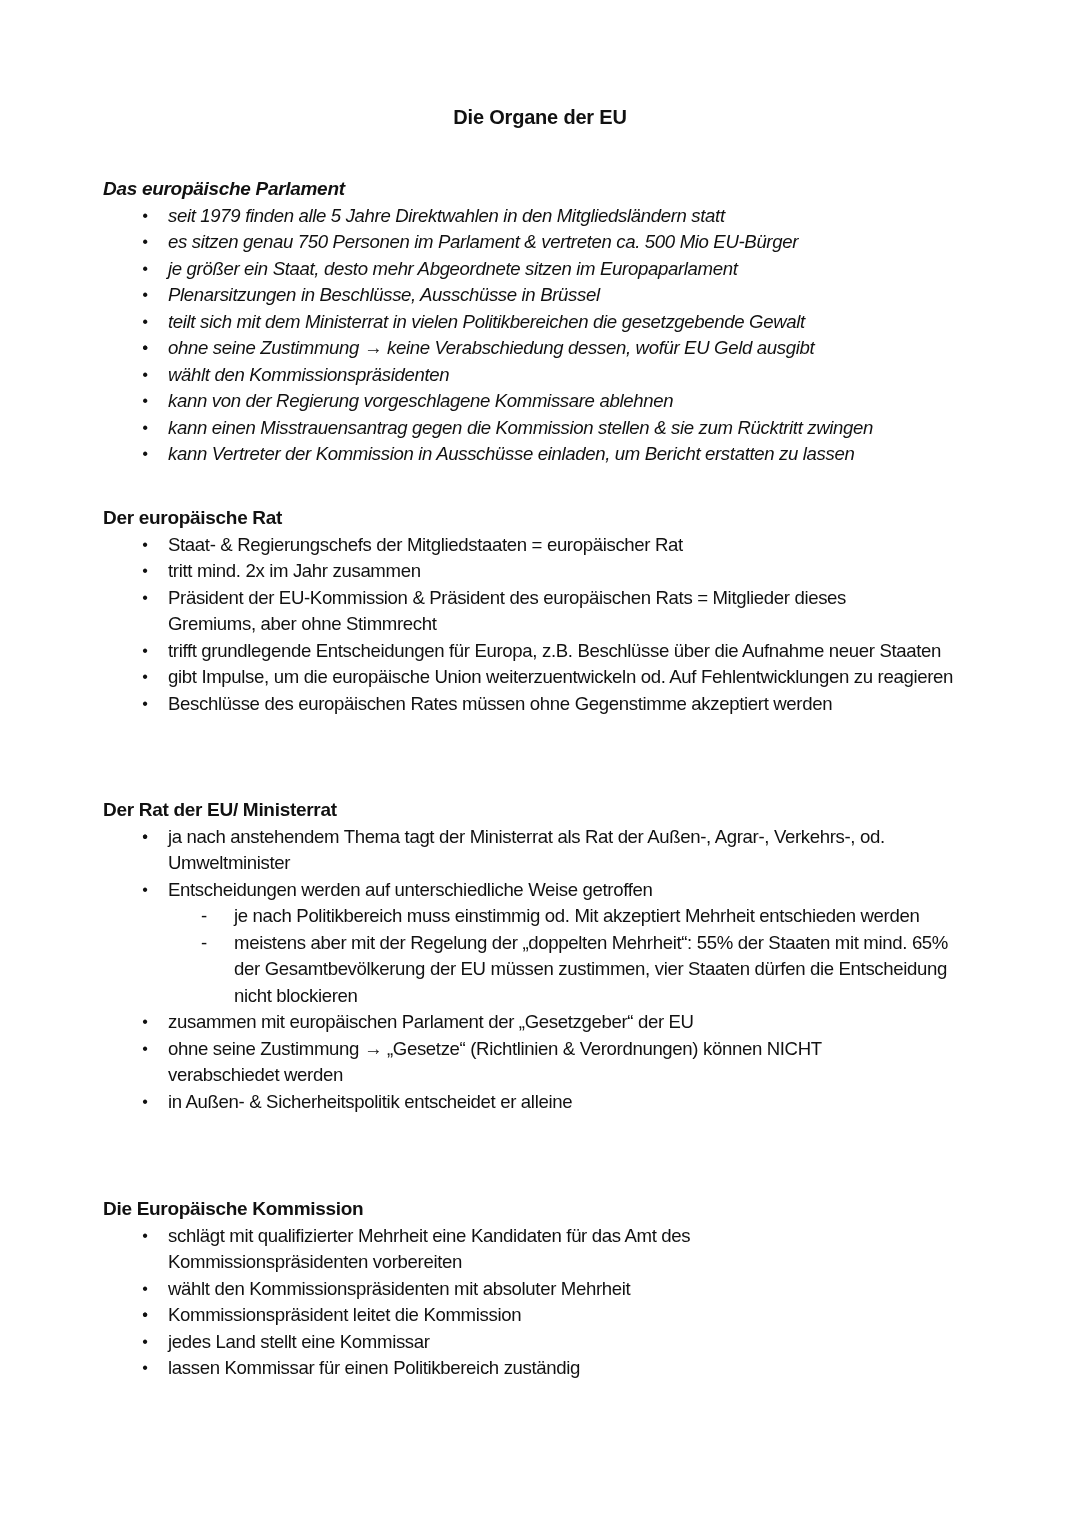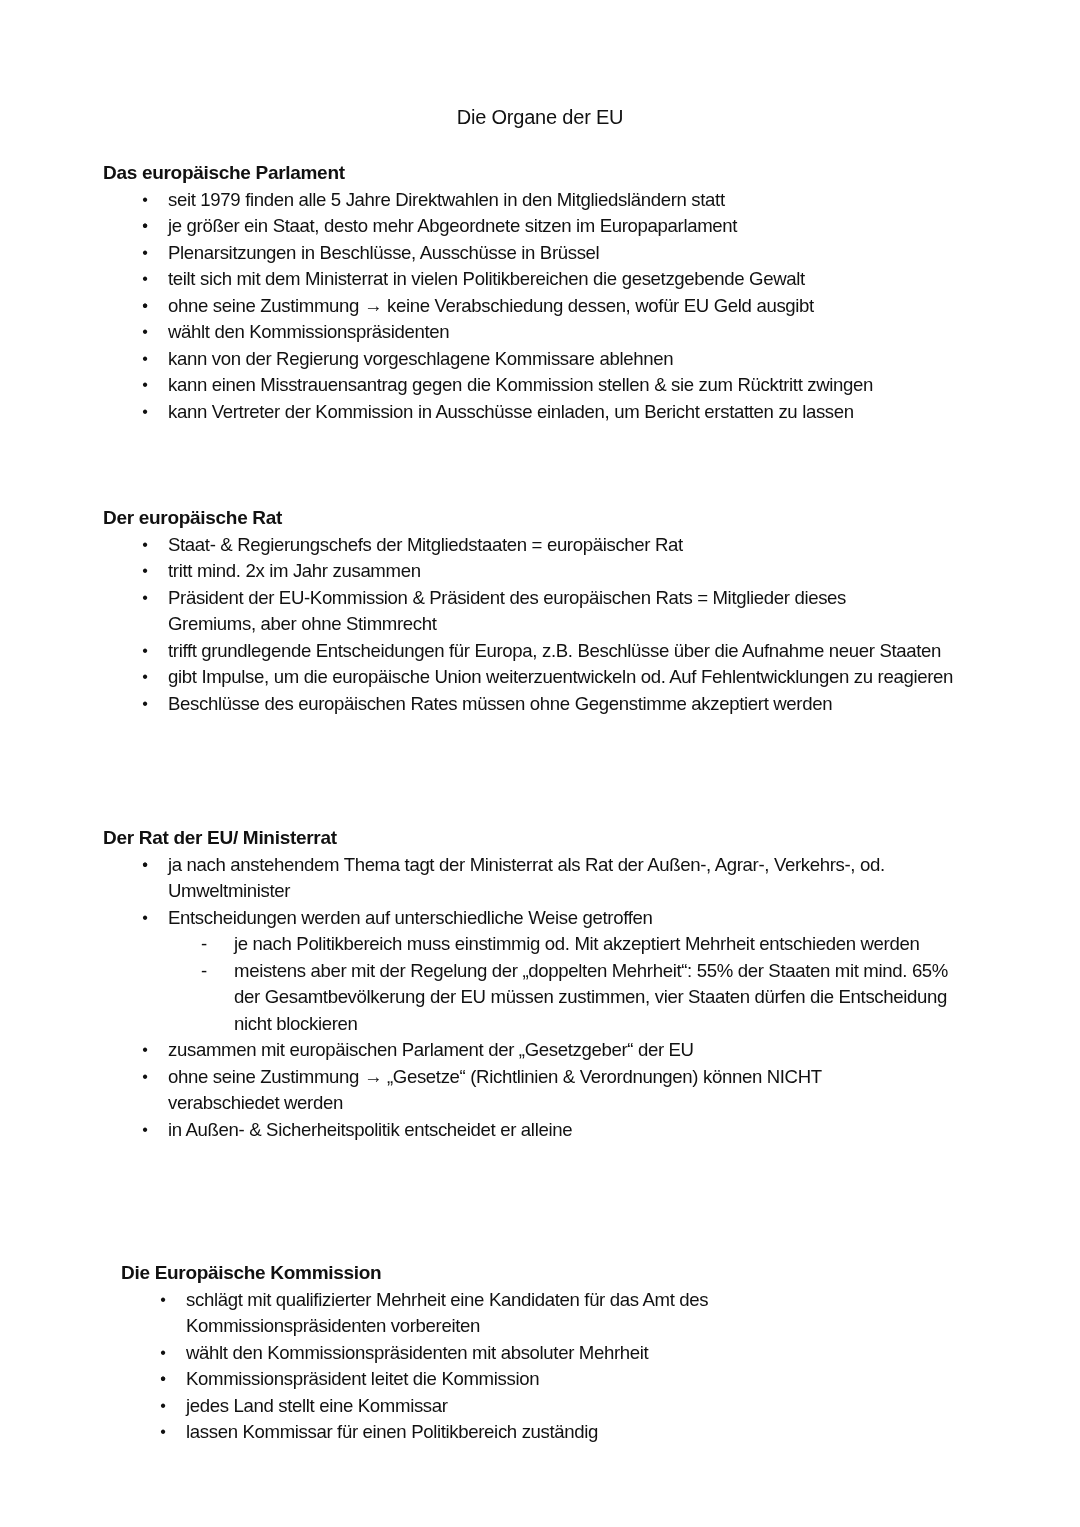--- a/index.html
+++ b/index.html
@@ -3,21 +3,21 @@
 <meta charset="utf-8">
 <style>
   html, body { margin: 0; padding: 0; background: #ffffff; }
   body {
     width: 1080px; height: 1527px; position: relative; overflow: hidden;
     font-family: "Liberation Sans", sans-serif; color: #111111;
   }
   .page { position: absolute; left: 0; top: 0; width: 1080px; height: 1527px; }
   .title {
     position: absolute; top: 106px; left: 0; width: 1080px; text-align: center;
-    font-weight: normal; font-size: 20px; letter-spacing: -0.2px;
+    font-weight: bold; font-size: 20px; letter-spacing: -0.2px;
   }
   .section { position: absolute; left: 103px; width: 900px; }
   .heading {
     font-weight: bold; font-size: 19px; line-height: 26.5px; height: 26.5px;
     letter-spacing: -0.3px; white-space: nowrap;
   }
   ul { list-style: none; margin: 0; padding: 0; }
   .item { position: relative; padding-left: 65px; font-size: 18.6px; line-height: 26.5px; letter-spacing: -0.35px; }
   .item.justify { text-align: justify; }
   .bullet {
@@ -27,25 +27,25 @@
   .dash { position: absolute; left: 98px; top: 0; }
   .wrap-item { width: 808px; }
 </style>
 </head>
 <body>
 
 <div class="page">
 
   <div class="title">Die Organe der EU</div>
 
-  <div class="section" style="top:160px;">
+  <div class="section" style="top:176px;font-style:italic;">
     <div class="heading">Das europäische Parlament</div>
     <ul>
       <li class="item"><span class="bullet">•</span><span>seit 1979 finden alle 5 Jahre Direktwahlen in den Mitgliedsländern statt</span></li>
-      <li class="item"><span class="bullet">•</span></li>
+      <li class="item"><span class="bullet">•</span><span>es sitzen genau 750 Personen im Parlament &amp; vertreten ca. 500 Mio EU-Bürger</span></li>
       <li class="item"><span class="bullet">•</span><span>je größer ein Staat, desto mehr Abgeordnete sitzen im Europaparlament</span></li>
       <li class="item"><span class="bullet">•</span><span>Plenarsitzungen in Beschlüsse, Ausschüsse in Brüssel</span></li>
       <li class="item"><span class="bullet">•</span><span>teilt sich mit dem Ministerrat in vielen Politikbereichen die gesetzgebende Gewalt</span></li>
       <li class="item"><span class="bullet">•</span></li>
       <li class="item"><span class="bullet">•</span><span>ohne seine Zustimmung → keine Verabschiedung dessen, wofür EU Geld ausgibt</span></li>
       <li class="item"><span class="bullet">•</span><span>wählt den Kommissionspräsidenten</span></li>
       <li class="item"><span class="bullet">•</span><span>kann von der Regierung vorgeschlagene Kommissare ablehnen</span></li>
       <li class="item"><span class="bullet">•</span><span>kann einen Misstrauensantrag gegen die Kommission stellen &amp; sie zum Rücktritt zwingen</span></li>
       <li class="item"><span class="bullet">•</span><span>kann Vertreter der Kommission in Ausschüsse einladen, um Bericht erstatten zu lassen</span></li>
     </ul>
@@ -56,35 +56,35 @@
     <ul>
       <li class="item"><span class="bullet">•</span><span>Staat- &amp; Regierungschefs der Mitgliedstaaten = europäischer Rat</span></li>
       <li class="item"><span class="bullet">•</span><span>tritt mind. 2x im Jahr zusammen</span></li>
       <li class="item wrap-item" style="width:745px;"><span class="bullet">•</span><span>Präsident der EU-Kommission &amp; Präsident des europäischen Rats = Mitglieder dieses Gremiums, aber ohne Stimmrecht</span></li>
       <li class="item justify wrap-item" style="width:808px;"><span class="bullet">•</span><span>trifft grundlegende Entscheidungen für Europa, z.B. Beschlüsse über die Aufnahme neuer Staaten</span></li>
       <li class="item wrap-item" style="width:800px;"><span class="bullet">•</span><span>gibt Impulse, um die europäische Union weiterzuentwickeln od. Auf Fehlentwicklungen zu reagieren</span></li>
       <li class="item"><span class="bullet">•</span><span>Beschlüsse des europäischen Rates müssen ohne Gegenstimme akzeptiert werden</span></li>
     </ul>
   </div>
 
-  <div class="section" style="top:825px;">
+  <div class="section" style="top:797px;">
     <div class="heading">Der Rat der EU/ Ministerrat</div>
     <ul>
       <li class="item"><span class="bullet">•</span></li>
       <li class="item wrap-item" style="width:798px;"><span class="bullet">•</span><span>ja nach anstehendem Thema tagt der Ministerrat als Rat der Außen-, Agrar-, Verkehrs-, od. Umweltminister</span></li>
       <li class="item"><span class="bullet">•</span><span>Entscheidungen werden auf unterschiedliche Weise getroffen</span></li>
       <li class="sub" style="width:700px;"><span class="dash">-</span><span>je nach Politikbereich muss einstimmig od. Mit akzeptiert Mehrheit entschieden werden</span></li>
       <li class="sub" style="width:730px;"><span class="dash">-</span><span>meistens aber mit der Regelung der „doppelten Mehrheit“: 55% der Staaten mit mind. 65% der Gesamtbevölkerung der EU müssen zustimmen, vier Staaten dürfen die Entscheidung nicht blockieren</span></li>
       <li class="item"><span class="bullet">•</span><span>zusammen mit europäischen Parlament der „Gesetzgeber“ der EU</span></li>
       <li class="item wrap-item" style="width:735px;"><span class="bullet">•</span><span>ohne seine Zustimmung → „Gesetze“ (Richtlinien &amp; Verordnungen) können NICHT verabschiedet werden</span></li>
       <li class="item"><span class="bullet">•</span><span>in Außen- &amp; Sicherheitspolitik entscheidet er alleine</span></li>
     </ul>
   </div>
 
-  <div class="section" style="top:1260px;margin-left:18px;">
+  <div class="section" style="top:1196px;">
     <div class="heading">Die Europäische Kommission</div>
     <ul>
       <li class="item wrap-item" style="width:640px;"><span class="bullet">•</span><span>schlägt mit qualifizierter Mehrheit eine Kandidaten für das Amt des Kommissionspräsidenten vorbereiten</span></li>
       <li class="item"><span class="bullet">•</span><span>wählt den Kommissionspräsidenten mit absoluter Mehrheit</span></li>
       <li class="item"><span class="bullet">•</span></li>
       <li class="item"><span class="bullet">•</span><span>Kommissionspräsident leitet die Kommission</span></li>
       <li class="item"><span class="bullet">•</span><span>jedes Land stellt eine Kommissar</span></li>
       <li class="item"><span class="bullet">•</span><span>lassen Kommissar für einen Politikbereich zuständig</span></li>
     </ul>
   </div>

